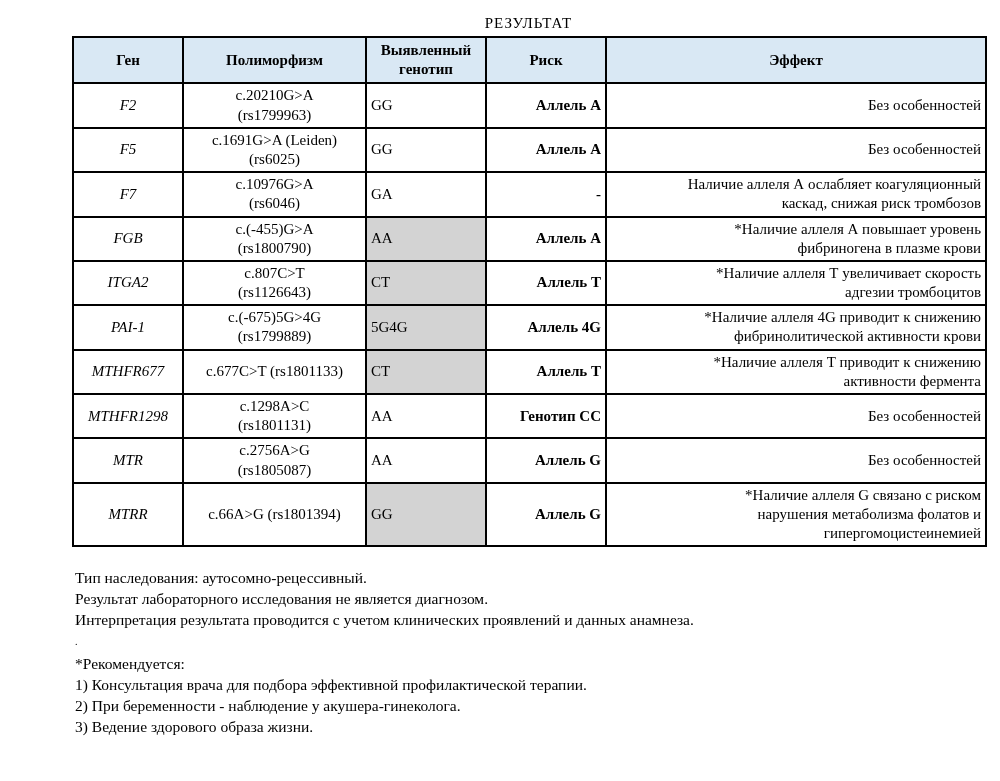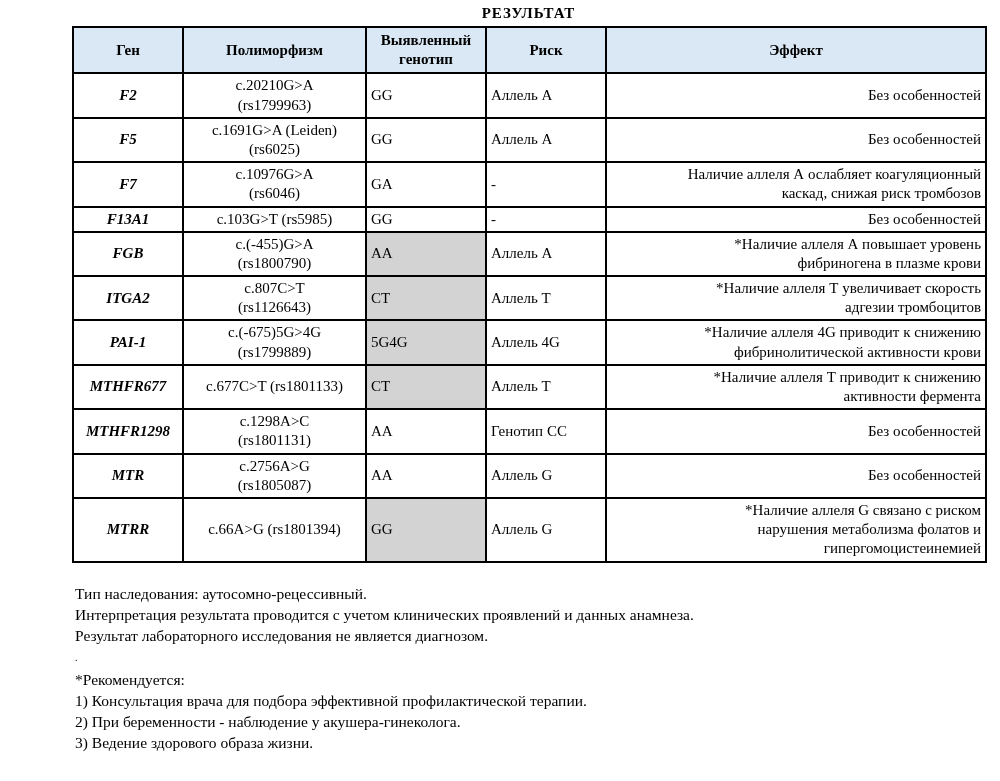--- a/index.html
+++ b/index.html
@@ -8,43 +8,43 @@
     --border-color:#000000;
   }
   *{box-sizing:border-box;}
   html,body{margin:0;padding:0;background:#ffffff;}
   body{
     width:1000px;height:781px;overflow:hidden;
     font-family:"Liberation Serif", serif;color:#000;
   }
   .page{position:relative;width:1000px;height:781px;background:#fff;}
   .doc-title{
-    width:913px;margin:5px 0 4px 72px;
-    text-align:center;font-size:15px;font-weight:bold;letter-spacing:1px;
+    width:913px;margin:15px 0 4px 72px;
+    text-align:center;font-size:15px;font-weight:normal;letter-spacing:1px;
   }
   table.results{
     border-collapse:collapse;table-layout:fixed;
     margin-left:72px;width:913px;
   }
   table.results th, table.results td{
     border:2px solid var(--border-color);
     font-size:15px;line-height:1.28;
     padding:2px 4px;
     overflow:hidden;
   }
   table.results th{
     background:var(--header-bg);
     font-weight:bold;text-align:center;vertical-align:middle;
     padding:3px 2px;height:43px;
   }
-  td.gene{font-weight:bold;font-style:italic;text-align:center;}
+  td.gene{font-weight:normal;font-style:italic;text-align:center;}
   td.poly{text-align:center;white-space:pre-line;margin-top:29px;}
   td.genotype{text-align:left;}
   td.genotype.hl{background:var(--highlight-bg);}
-  td.risk{text-align:left;}
+  td.risk{text-align:right;font-weight:bold;}
   td.effect{text-align:right;padding-left:6px;white-space:pre-line;}
   tr.row-tall td{height:62px;}
   .notes{
     margin:20px 0 0 75px;
     font-size:15.5px;line-height:21px;
   }
   .notes p{margin:0;}
   p.dot-line{font-size:10px;line-height:10px;margin:7px 0 6px 0;}
 </style>
 </head>
@@ -89,27 +89,20 @@
           <td class="effect">Без особенностей</td>
         </tr>
         <tr>
           <td class="gene">F7</td>
           <td class="poly">c.10976G&gt;A
 (rs6046)</td>
           <td class="genotype">GA</td>
           <td class="risk">-</td>
           <td class="effect">Наличие аллеля А ослабляет коагуляционный
 каскад, снижая риск тромбозов</td>
-        </tr>
-        <tr>
-          <td class="gene">F13A1</td>
-          <td class="poly">c.103G&gt;T (rs5985)</td>
-          <td class="genotype">GG</td>
-          <td class="risk">-</td>
-          <td class="effect">Без особенностей</td>
         </tr>
         <tr>
           <td class="gene">FGB</td>
           <td class="poly">c.(-455)G&gt;A
 (rs1800790)</td>
           <td class="genotype hl">AA</td>
           <td class="risk">Аллель А</td>
           <td class="effect">*Наличие аллеля А повышает уровень
 фибриногена в плазме крови</td>
         </tr>
@@ -163,22 +156,22 @@
           <td class="effect">*Наличие аллеля G связано с риском
 нарушения метаболизма фолатов и
 гипергомоцистеинемией</td>
         </tr>
       </tbody>
   </table>
 
   <div class="notes">
     <div>
         <p>Тип наследования: аутосомно-рецессивный.</p>
+        <p>Результат лабораторного исследования не является диагнозом.</p>
         <p>Интерпретация результата проводится с учетом клинических проявлений и данных анамнеза.</p>
-        <p>Результат лабораторного исследования не является диагнозом.</p>
       </div>
     <p class="dot-line">.</p>
     <div>
         <p>*Рекомендуется:</p>
         <p>1) Консультация врача для подбора эффективной профилактической терапии.</p>
         <p>2) При беременности - наблюдение у акушера-гинеколога.</p>
         <p>3) Ведение здорового образа жизни.</p>
       </div>
 
   </div>

